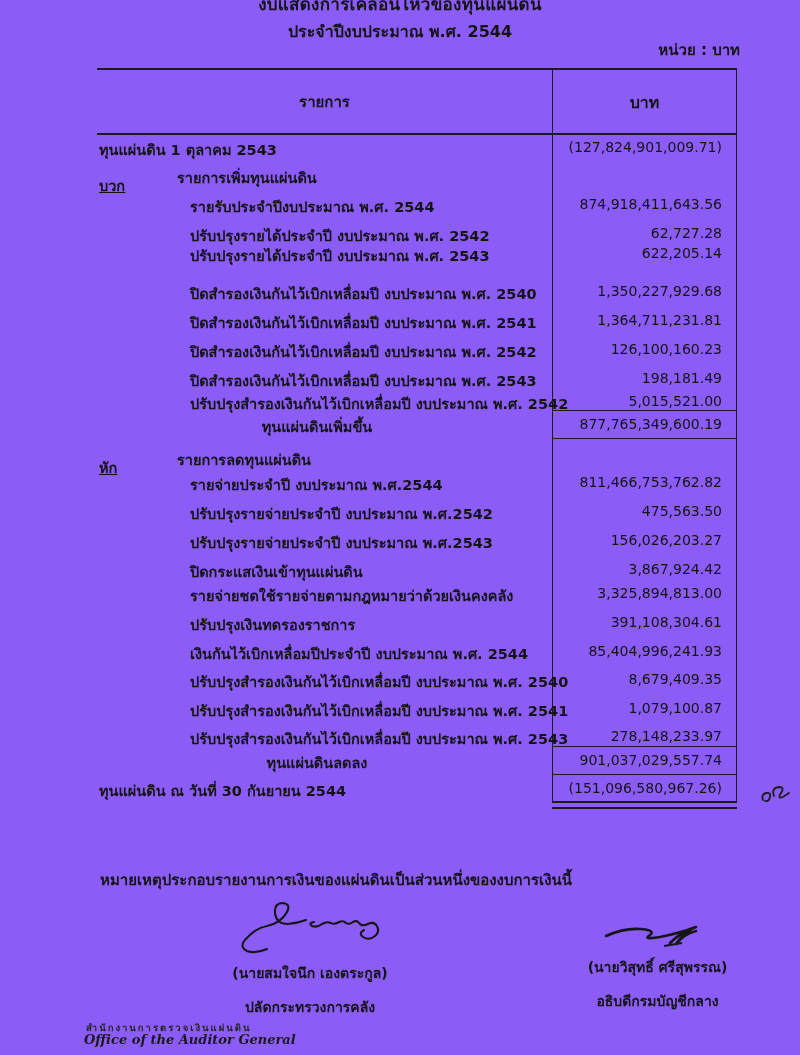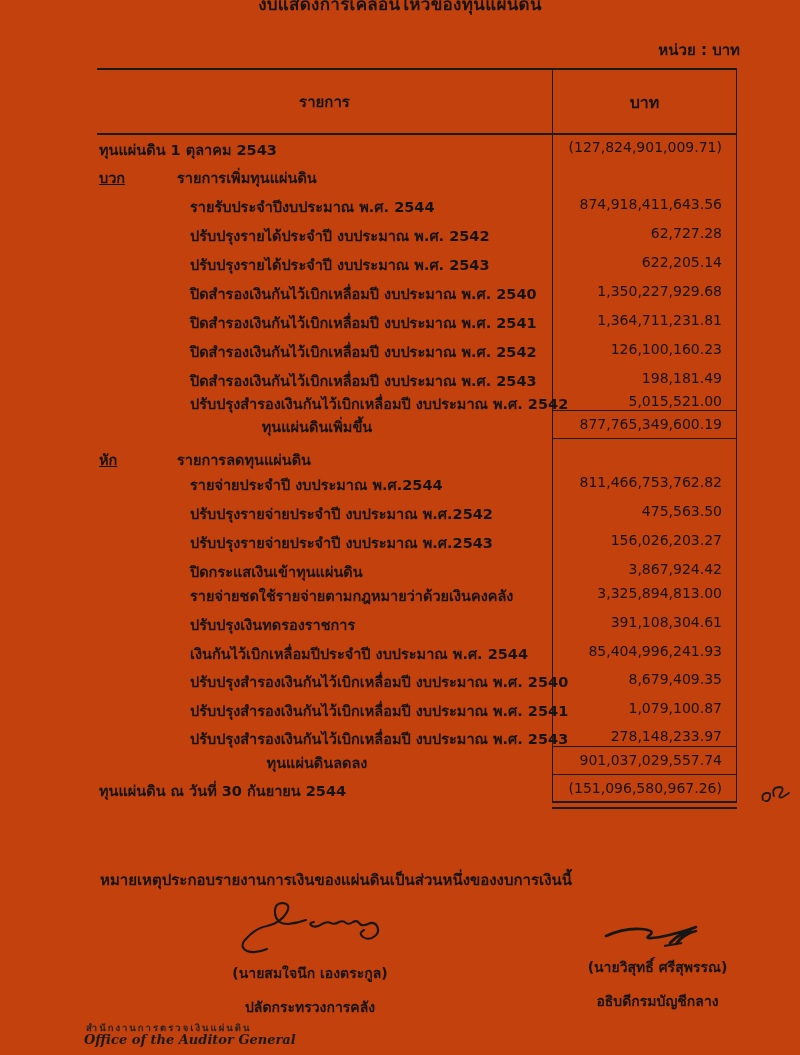--- a/index.html
+++ b/index.html
@@ -1,19 +1,19 @@
 <!DOCTYPE html>
 <html><head>
 <meta charset="utf-8">
 <style>
   * { margin:0; padding:0; box-sizing:border-box; }
   html,body { background:#e8e8e8; }
   .page {
     position:relative; width:800px; height:1055px;
-    margin:0 auto; background:#c2410c; overflow:hidden;
+    margin:0 auto; background:#8b5cf6; overflow:hidden;
     font-family:"DejaVu Sans","Liberation Sans",sans-serif;
     color:#141414;
   }
   
   .title1 {
     position:absolute; top:-10px; left:0; width:100%;
     text-align:center; font-size:17px; font-weight:bold; letter-spacing:.3px;
   }
   .title2 {
     position:absolute; top:19px; left:0; width:100%;
@@ -42,21 +42,21 @@
     position:absolute; left:455px; top:22px; width:185px; text-align:center;
     font-size:16px; font-weight:bold;
   }
   .row { position:absolute; left:0; width:640px; height:24px; }
   .row .lbl { position:absolute; top:0; font-size:14.5px; font-weight:bold; white-space:nowrap; }
   .row .lbl.i-base  { left:2px;text-align:right; }
   .row .lbl.i-group { left:80px; }
   .row .lbl.i-sub   { left:93px; }
   .row .lbl.i-center{ left:0; width:440px; text-align:center; }
   .row .prefix {
-    position:absolute; left:2px; top:0; font-size:14.5px; font-weight:bold;
+    position:absolute; left:2px; top:8px; font-size:14.5px; font-weight:bold;
     text-decoration:underline;
   }
   .row .val {
     position:absolute; left:455px; top:1px; width:185px; padding-right:15px;
     text-align:right; font-size:14px; font-weight:normal; white-space:nowrap;
   }
   .row .vbox {
     position:absolute; left:455px; top:-5px; width:185px; height:29px;
     border:1.6px solid #1b1b1b;
   }
@@ -80,20 +80,21 @@
     position:absolute; left:84px; top:1032px; font-size:13px; font-style:italic;
     font-family:"DejaVu Serif","Liberation Serif",serif; font-weight:bold; color:#1a1a1a;
   }
 </style>
 </head>
 <body>
 
 <div class="page">
 
   <div class="title1">งบแสดงการเคลื่อนไหวของทุนแผ่นดิน</div>
+  <div class="title2">ประจำปีงบประมาณ พ.ศ. 2544</div>
   <div class="unit">หน่วย : บาท</div>
 
   <div class="doc-table">
     <div class="hline top"></div>
     <div class="hline head-bottom"></div>
     <div class="amount-col"></div>
     <div class="head-cell-items">รายการ</div>
     <div class="head-cell-amount">บาท</div>
     <div id="rows-host">
         <div class="row" style="top: 70px;">
@@ -105,21 +106,21 @@
           <span class="lbl i-group">รายการเพิ่มทุนแผ่นดิน</span>
         </div>
         <div class="row" style="top: 127px;">
           <span class="lbl i-sub">รายรับประจำปีงบประมาณ พ.ศ. 2544</span>
           <span class="val">874,918,411,643.56</span>
         </div>
         <div class="row" style="top: 156px;">
           <span class="lbl i-sub">ปรับปรุงรายได้ประจำปี งบประมาณ พ.ศ. 2542</span>
           <span class="val">62,727.28</span>
         </div>
-        <div class="row" style="top: 185px;">
+        <div class="row" style="top: 176px;">
           <span class="lbl i-sub">ปรับปรุงรายได้ประจำปี งบประมาณ พ.ศ. 2543</span>
           <span class="val">622,205.14</span>
         </div>
         <div class="row" style="top: 214px;">
           <span class="lbl i-sub">ปิดสำรองเงินกันไว้เบิกเหลื่อมปี งบประมาณ พ.ศ. 2540</span>
           <span class="val">1,350,227,929.68</span>
         </div>
         <div class="row" style="top: 243px;">
           <span class="lbl i-sub">ปิดสำรองเงินกันไว้เบิกเหลื่อมปี งบประมาณ พ.ศ. 2541</span>
           <span class="val">1,364,711,231.81</span>

